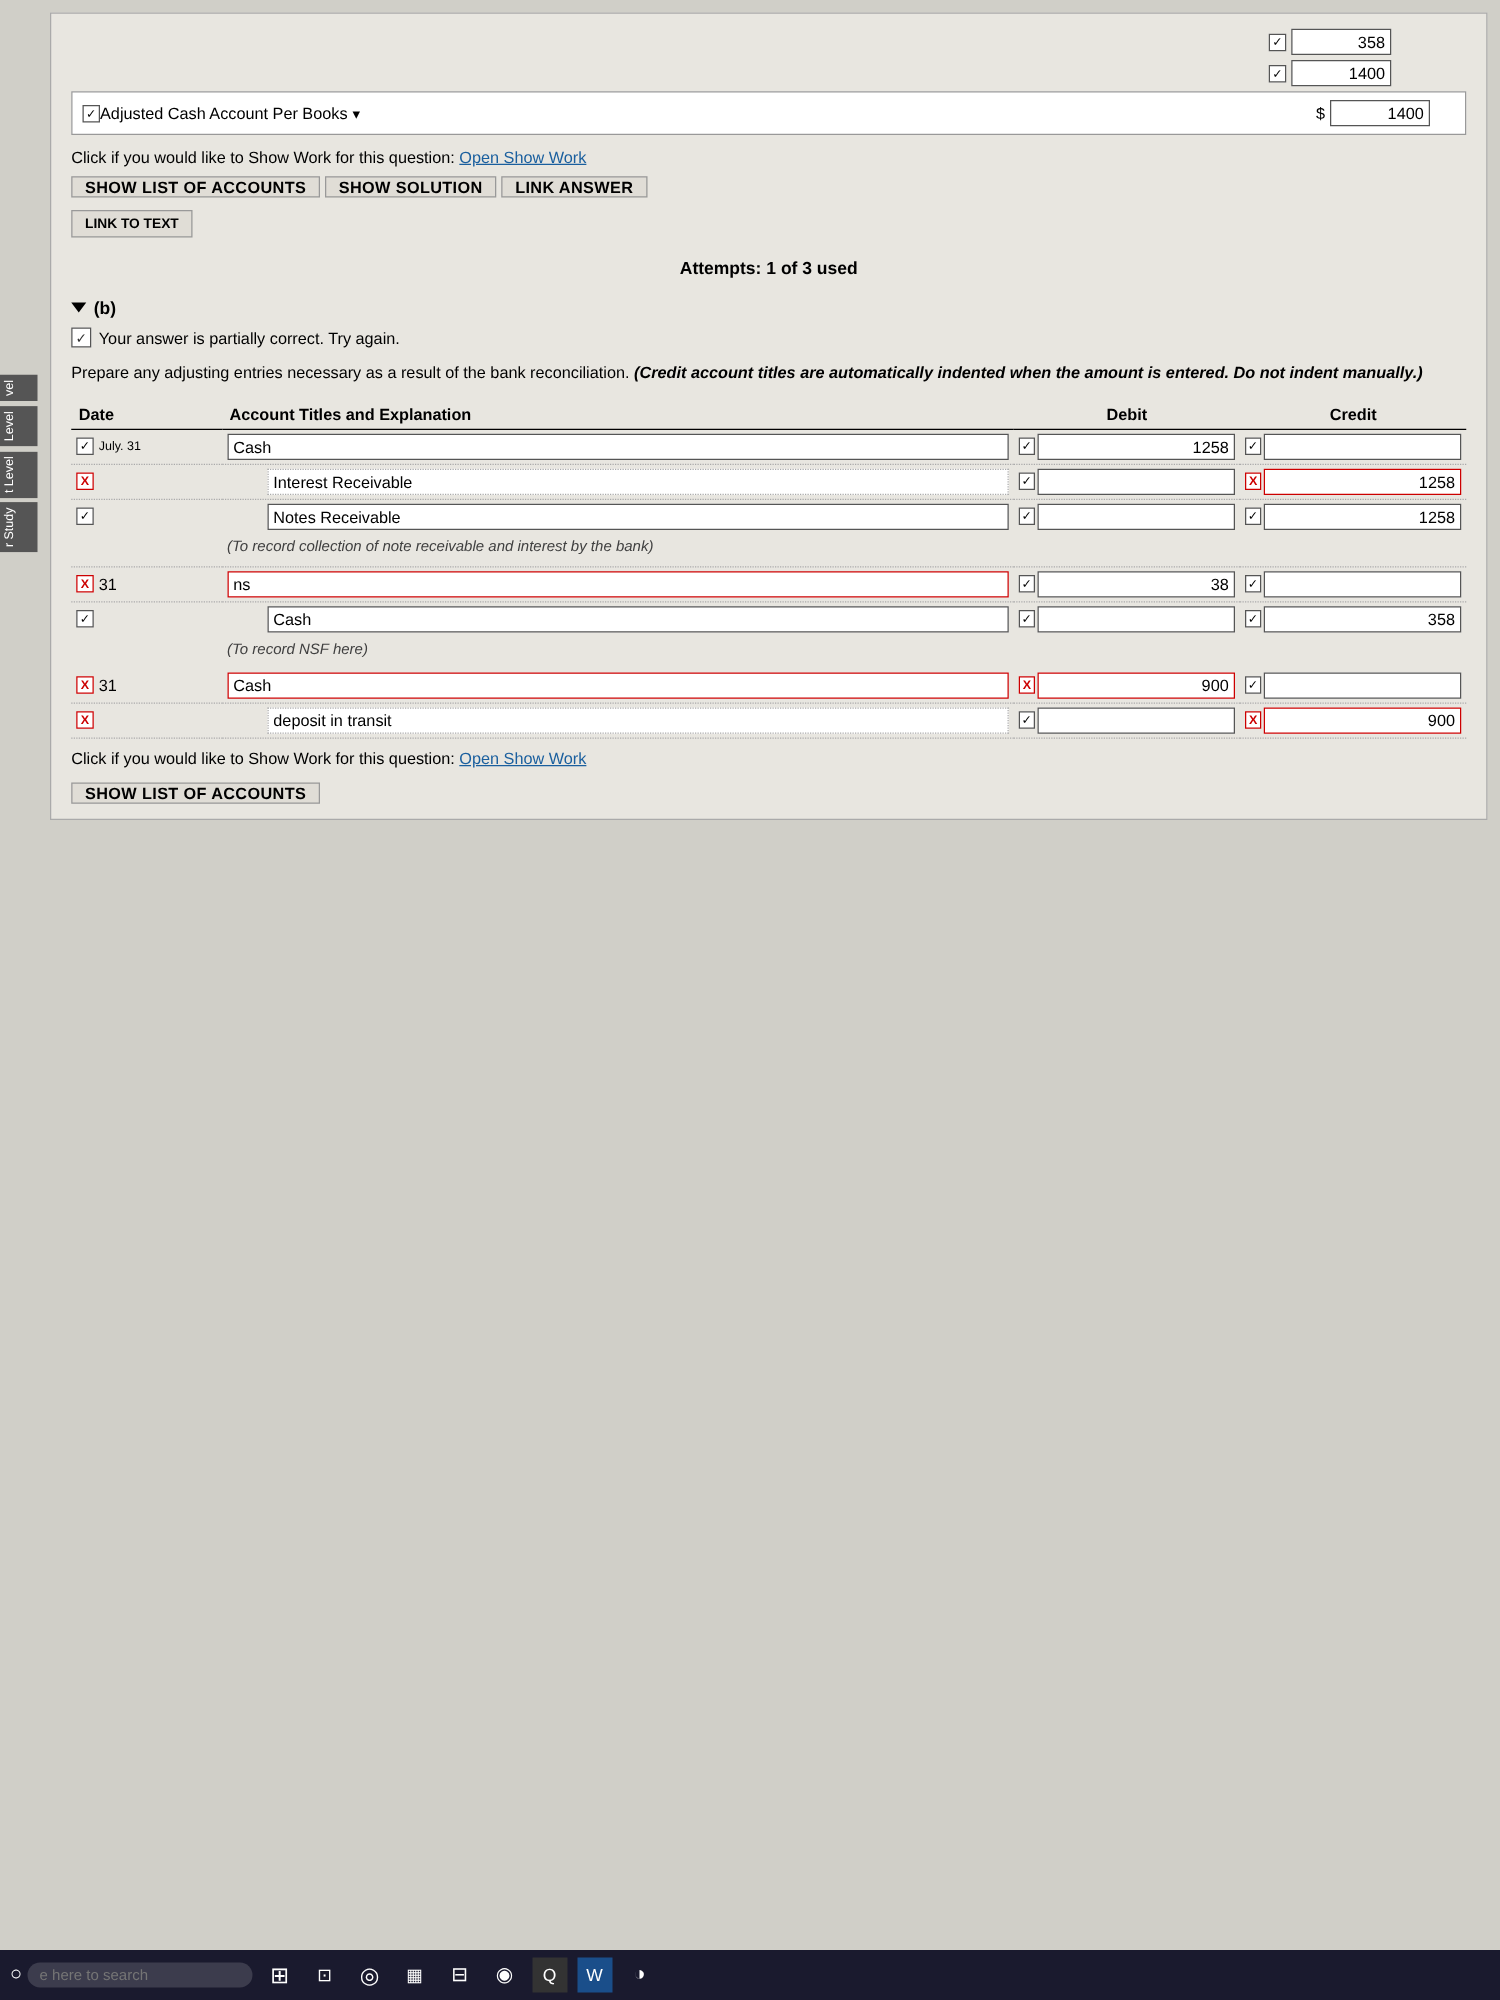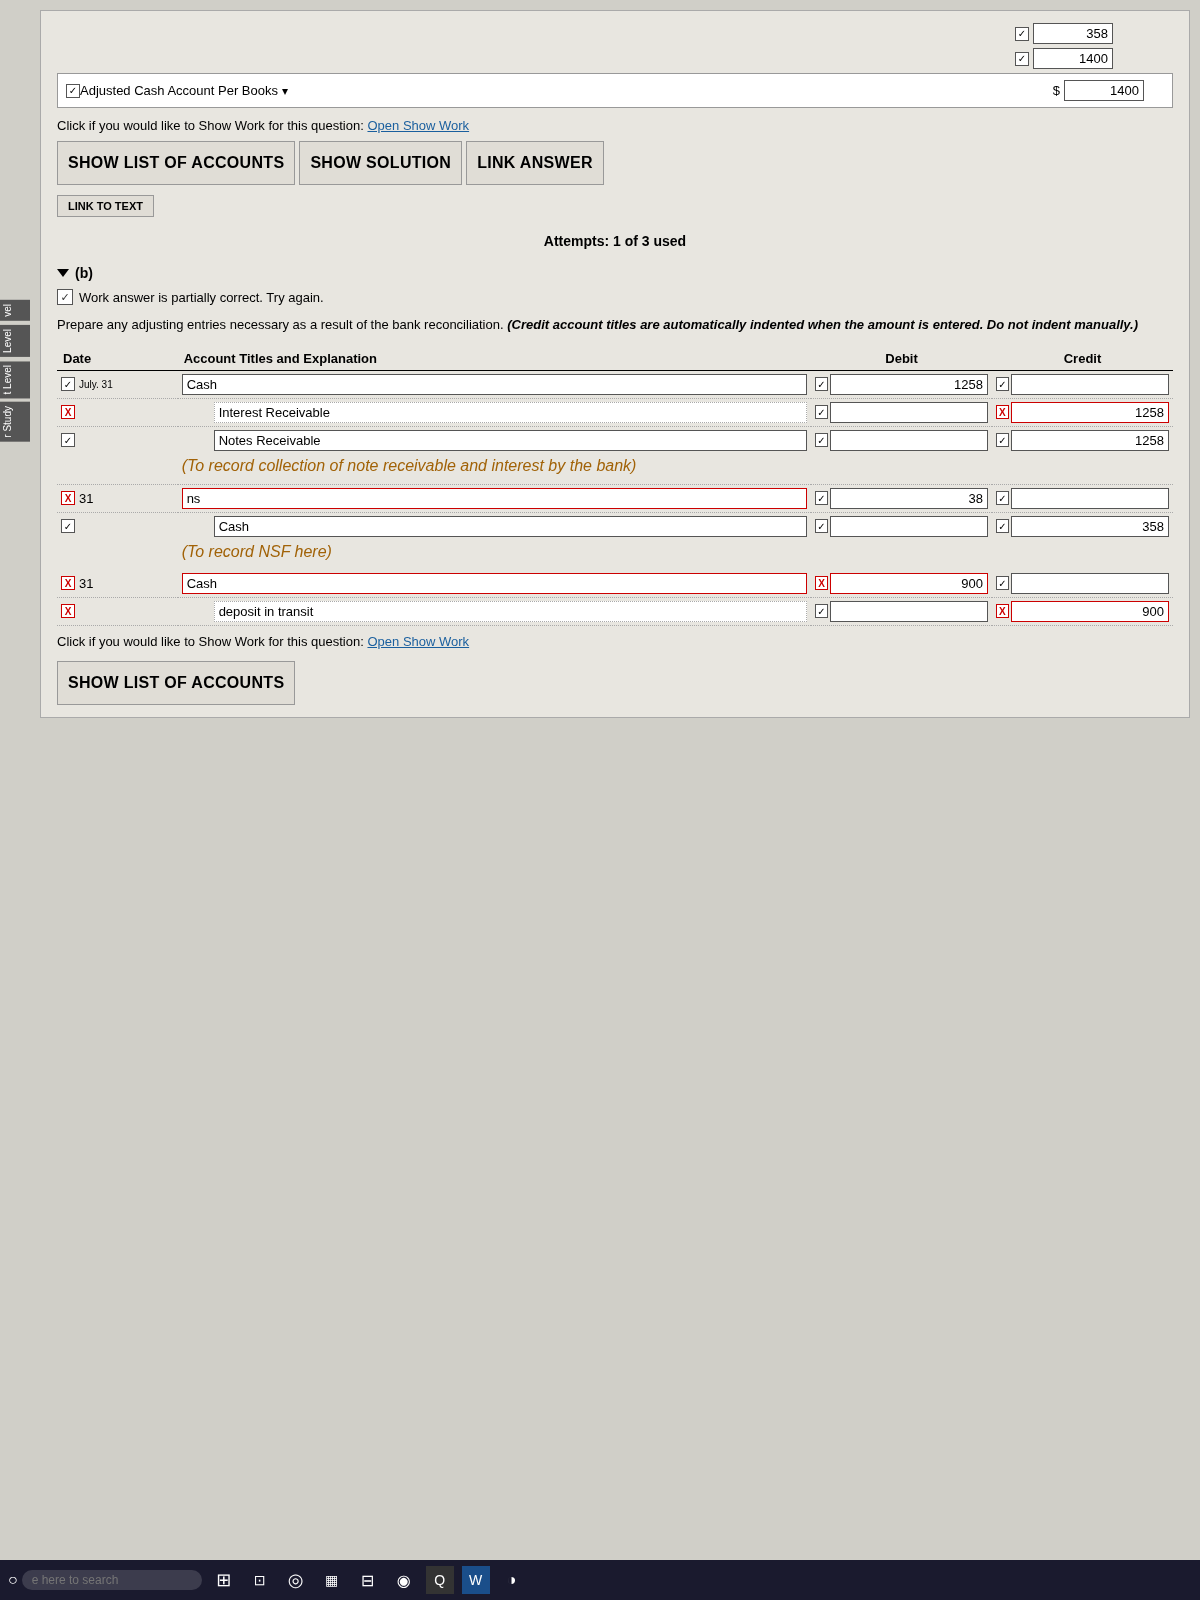--- a/index.html
+++ b/index.html
@@ -62,22 +62,22 @@
     
     .buttons-row {
       display: flex;
       gap: 4px;
       margin-bottom: 6px;
       flex-wrap: wrap;
     }
     .action-btn {
       border: 1px solid #999;
       background: #e0ddd6;
-      padding: 12px 10px;
-      font-size: 16px;
+      padding: 0 10px;
+      font-size: 13px;
       font-weight: bold;
       cursor: pointer;
       letter-spacing: 0.3px;
     }
     .link-btn {
       border: 1px solid #999;
       background: #e0ddd6;
       padding: 4px 10px;
       font-size: 11px;
       font-weight: bold;
@@ -203,23 +203,23 @@
       align-items: center;
       justify-content: center;
       font-size: 10px;
       color: #000;
     }
 
     
     .indented { padding-left: 36px !important; }
 
     .memo-row td {
-      font-size: 16px;
+      font-size: 12px;
       font-style: italic;
-      color: #a16207;
+      color: #404040;
     }
 
     .row-with-marker {
       display: flex;
       align-items: center;
       gap: 4px;
     }
 
     .bottom-buttons {
       margin-top: 12px;
@@ -358,21 +358,21 @@
 
     <div class="section-b">
 
       <div class="section-b-header">
         <span class="triangle-down"></span>
         <span>(b)</span>
       </div>
 
       <div class="partial-correct">
         <span class="check-partial">✓</span>
-        <span>Work answer is partially correct.  Try again.</span>
+        <span>Your answer is partially correct.  Try again.</span>
       </div>
 
       <div class="instruction-text">
         <span>Prepare any adjusting entries necessary as a result of the bank reconciliation.</span>
         <span class="instruction-italic">(Credit account titles are automatically indented when the amount is entered. Do not indent manually.)</span>
       </div>
 
       <table class="journal-table">
         <thead>
           <tr>

